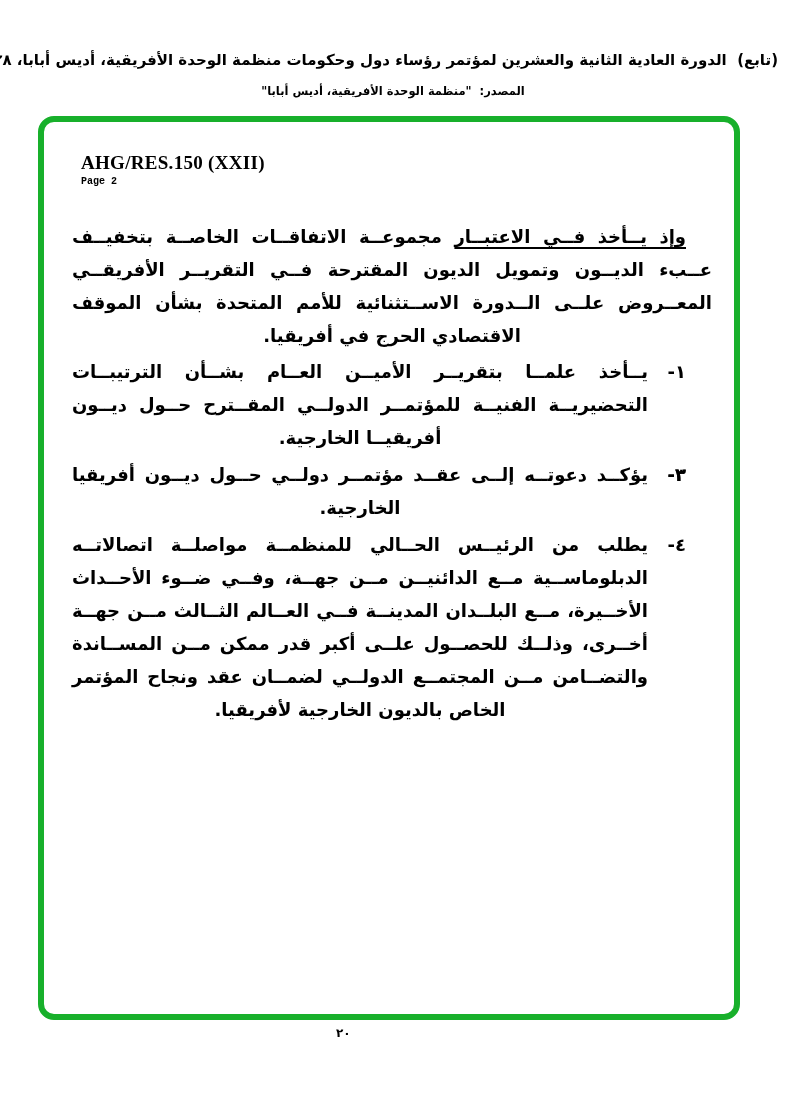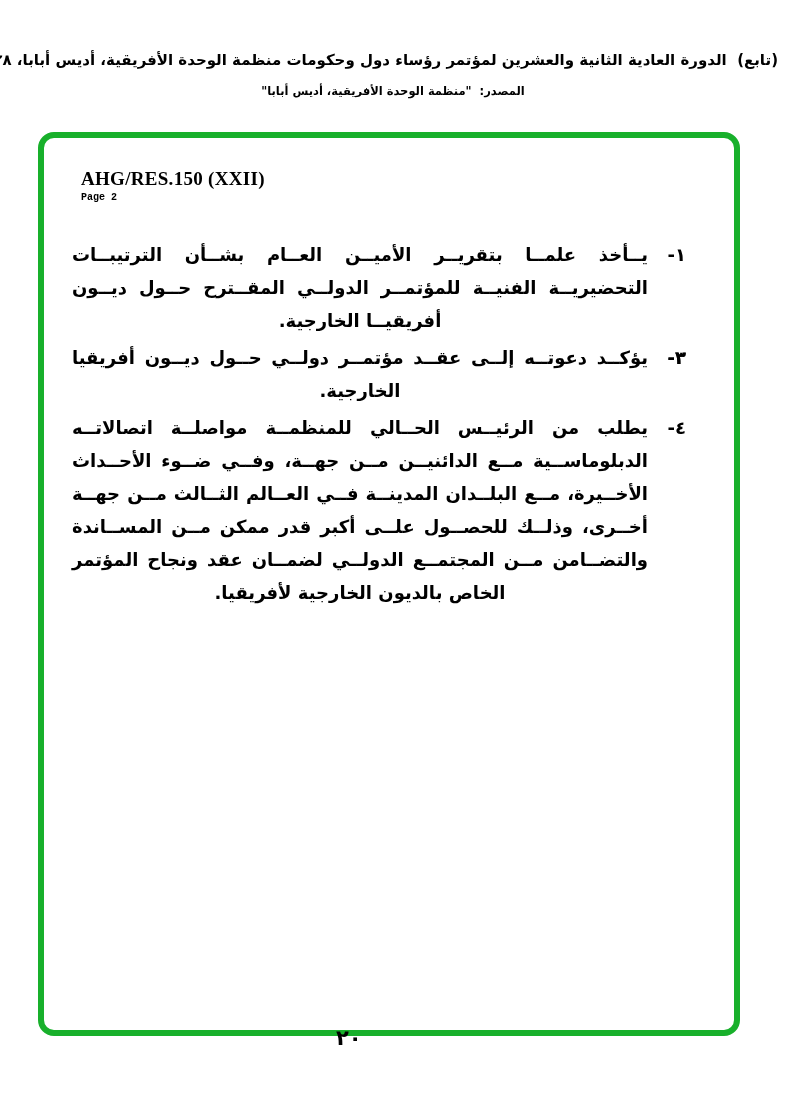--- a/index.html
+++ b/index.html
@@ -22,21 +22,21 @@
   }
   .hdr-source {
     position: absolute; top: 84px; left: 0; right: 0;
     direction: rtl; text-align: center;
     font-size: 11.5px; font-weight: bold;
   }
 
   
   .frame {
     position: absolute;
-    left: 38px; top: 132px;
+    left: 38px; top: 116px;
     width: 690px; height: 892px;
     border: 6px solid #18b02b;
     border-radius: 16px;
     background: #ffffff;
   }
 
   .docref {
     position: absolute; top: 30px; left: 37px;
     font-family: "Liberation Serif", serif;
     font-weight: bold; font-size: 19px; letter-spacing: 0.3px;
@@ -75,41 +75,42 @@
   }
   .item .num {
     position: absolute; right: 26px; top: 0;
     direction: rtl;
   }
 
   
   .footnum {
     position: absolute; left: 336px; top: 1026px;
     direction: rtl;
-    font-size: 21px; font-weight: bold;
+    font-size: 12px; font-weight: bold;
     letter-spacing: 2px;
   }
 </style>
 </head>
 <body>
 
 <div class="page">
 
   <div class="hdr-session">(تابع)&nbsp; الدورة العادية الثانية والعشرين لمؤتمر رؤساء دول وحكومات منظمة الوحدة الأفريقية، أديس أبابا، ٢٨-٣٠ يوليه ١٩٨٦</div>
 
   <div class="hdr-source">المصدر:&nbsp; "منظمة الوحدة الأفريقية، أديس أبابا"</div>
 
   <div class="frame">
 
     <div class="docref">AHG/RES.150 (XXII)</div>
 
     <div class="pagelabel">Page 2</div>
 
     <div class="bodytext">
 
+      <p class="para"><span class="lead">وإذ يــأخذ فــي الاعتبــار</span> <span>مجموعــة الاتفاقــات الخاصــة بتخفيــف عــبء الديــون وتمويل الديون المقترحة فــي التقريــر الأفريقــي المعــروض علــى الــدورة الاســتثنائية للأمم المتحدة بشأن الموقف الاقتصادي الحرج في أفريقيا.</span></p>
 
 
 
       <div class="items">
 
         <div class="item">
           <span class="num">١-</span><span>يــأخذ علمــا بتقريــر الأميــن العــام بشــأن الترتيبــات التحضيريــة الفنيــة للمؤتمــر الدولــي المقــترح حــول ديــون أفريقيــا الخارجية.</span>
         </div>
 
         <div class="item">

